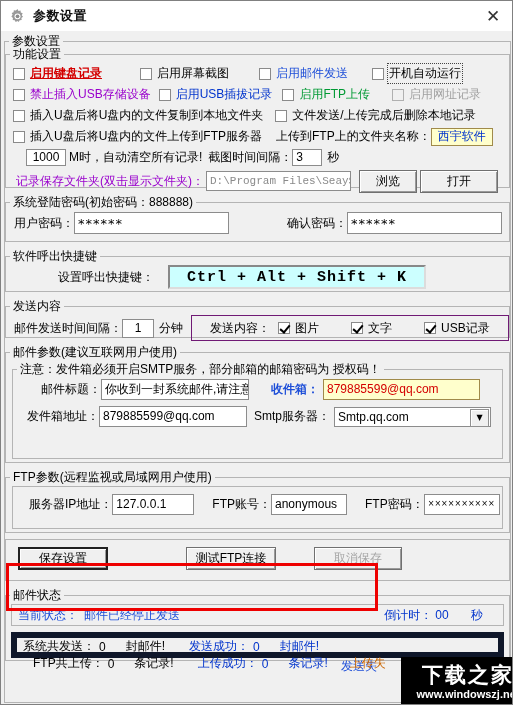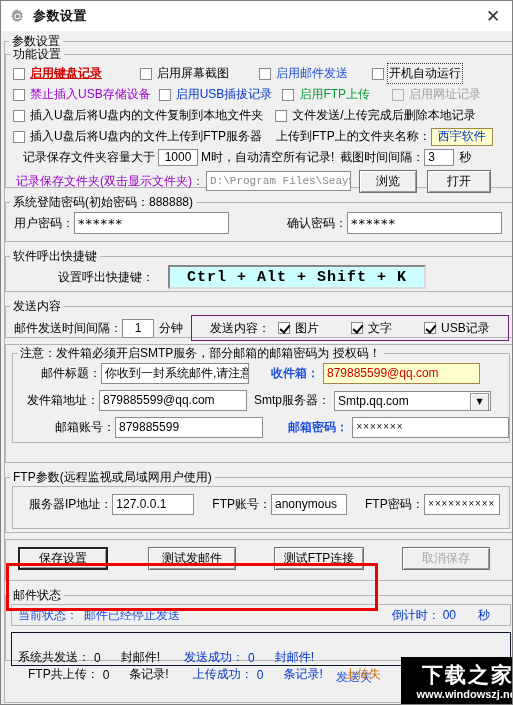--- a/index.html
+++ b/index.html
@@ -301,34 +301,33 @@
 
         <div class="cbrow">
           <span class="cb"></span>
           <span class="cblabel c-black">插入U盘后将U盘内的文件上传到FTP服务器</span>
           <span style="width:14px"></span>
           <span class="lbl">上传到FTP上的文件夹名称：</span>
           <span class="tb yellow blue-text center" style="width:62px;height:18px;">西宇软件</span>
         </div>
 
         <div class="cbrow" style="padding-left:17px;">
-          <span class="lbl">记录保存文件夹容量大于</span>
           <span class="tb center" style="width:40px;height:17px;margin:0 3px;">1000</span>
           <span class="lbl">M时，自动清空所有记录!</span>
           <span style="width:6px"></span>
           <span class="lbl">截图时间间隔：</span>
           <span class="tb" style="width:30px;height:17px;">3</span>
           <span class="lbl" style="margin-left:5px;">秒</span>
         </div>
 
         <div class="cbrow" style="padding-left:10px;height:26px;">
           <span class="lbl c-purple">记录保存文件夹(双击显示文件夹)：</span>
           <span class="tb gray-text mono" style="width:145px;height:20px;margin-left:2px;font-size:11px;">D:\Program Files\SeayS</span>
           <span class="btn" style="width:58px;margin-left:8px;">浏览</span>
-          <span class="btn" style="width:64px;margin-left:10px;">打开</span>
+          <span class="btn" style="width:78px;margin-left:3px;">打开</span>
         </div>
       </fieldset>
 
       <fieldset class="gb gb-outer" style="height:46px;margin-top:6px;">
         <legend class="lg-gray">系统登陆密码(初始密码：888888)</legend>
         <div class="row" style="padding-left:8px;margin-top:1px;">
           <span class="lbl">用户密码：</span>
           <span class="tb stars" style="width:155px;height:22px;">******</span>
           <span style="width:58px"></span>
           <span class="lbl">确认密码：</span>
@@ -359,20 +358,21 @@
             <span class="cb on"></span>
             <span class="cblabel">文字</span>
             <span style="width:32px"></span>
             <span class="cb on"></span>
             <span class="cblabel">USB记录</span>
           </span>
         </div>
       </fieldset>
 
       <fieldset class="gb gb-outer" style="height:117px;margin-top:6px;">
+        <legend class="lg-gray">邮件参数(建议互联网用户使用)</legend>
 
         <fieldset class="gb" style="height:96px;margin:0 6px;">
           <legend class="lg-red">注意：发件箱必须开启SMTP服务，部分邮箱的邮箱密码为 授权码！</legend>
 
           <div class="row" style="padding-left:28px;margin-top:1px;">
             <span class="lbl">邮件标题：</span>
             <span class="tb" style="width:148px;height:21px;">你收到一封系统邮件,请注意</span>
             <span style="width:22px"></span>
             <span class="lbl c-red" style="font-weight:bold;">收件箱：</span>
             <span class="tb yellow red-text" style="width:157px;height:21px;margin-left:4px;">879885599@qq.com</span>
@@ -382,27 +382,20 @@
             <span class="lbl">发件箱地址：</span>
             <span class="tb" style="width:148px;height:21px;">879885599@qq.com</span>
             <span style="width:7px"></span>
             <span class="lbl">Smtp服务器：</span>
             <span class="combo" style="width:157px;margin-left:4px;">
               <span>Smtp.qq.com</span>
               <span class="arrow">▼</span>
             </span>
           </div>
 
-          <div class="row" style="padding-left:42px;margin-top:6px;">
-            <span class="lbl">邮箱账号：</span>
-            <span class="tb" style="width:148px;height:21px;">879885599</span>
-            <span style="width:25px"></span>
-            <span class="lbl c-red" style="font-weight:bold;">邮箱密码：</span>
-            <span class="tb stars-sm" style="width:157px;height:21px;margin-left:4px;align-items:flex-start;">×××××××</span>
-          </div>
         </fieldset>
       </fieldset>
 
       <fieldset class="gb gb-outer" style="height:62px;margin-top:6px;">
         <legend class="lg-gray">FTP参数(远程监视或局域网用户使用)</legend>
         <fieldset class="gb" style="height:41px;margin:0 6px;">
           <div class="row" style="padding-left:16px;margin-top:7px;">
             <span class="lbl">服务器IP地址：</span>
             <span class="tb" style="width:82px;height:21px;">127.0.0.1</span>
             <span style="width:18px"></span>
@@ -412,41 +405,40 @@
             <span class="lbl">FTP密码：</span>
             <span class="tb stars-sm" style="width:76px;height:21px;align-items:flex-start;">××××××××××</span>
           </div>
         </fieldset>
       </fieldset>
 
       <fieldset class="gb gb-outer" style="height:40px;margin-top:6px;">
         <div class="row" style="padding-left:12px;margin-top:7px;">
           <span class="btn default" style="width:90px;">保存设置</span>
           <span style="width:40px"></span>
-          <span class="btn" style="width:88px;">测试发邮件</span>
           <span style="width:38px"></span>
           <span class="btn" style="width:90px;">测试FTP连接</span>
           <span style="width:38px"></span>
           <span class="btn disabled" style="width:88px;">取消保存</span>
         </div>
       </fieldset>
 
       <fieldset class="gb gb-outer" style="height:72px;margin-top:6px;">
         <legend class="lg-gray">邮件状态</legend>
 
         <div style="border:1px solid #b4b4b4;margin:0 5px;height:22px;display:flex;align-items:center;padding:0 6px;box-sizing:border-box;">
           <span class="lbl c-red">当前状态：</span>
           <span class="lbl c-red" style="margin-left:6px;">邮件已经停止发送</span>
           <span style="flex:1"></span>
           <span class="lbl c-blue">倒计时：</span>
           <span class="lbl c-blue" style="margin-left:3px;">00</span>
           <span class="lbl c-blue" style="margin-left:22px;margin-right:14px;">秒</span>
         </div>
 
-        <div style="border:1px solid #0f172a;margin:6px 5px 0 5px;height:34px;box-sizing:border-box;padding:16px 6px;">
+        <div style="border:6px solid #0f172a;margin:6px 5px 0 5px;height:26px;box-sizing:border-box;padding:0 6px;">
           <div class="row" style="height:17px;">
             <span class="lbl">系统共发送：</span>
             <span class="lbl" style="margin-left:4px;">0</span>
             <span class="lbl" style="margin-left:20px;">封邮件!</span>
             <span class="lbl c-blue" style="margin-left:24px;">发送成功：</span>
             <span class="lbl c-blue" style="margin-left:4px;">0</span>
             <span class="lbl c-blue" style="margin-left:20px;">封邮件!</span>
             <span class="lbl c-red" style="margin-left:22px;margin-top:40px;">发送失</span>
           </div>
           <div class="row" style="height:17px;">

